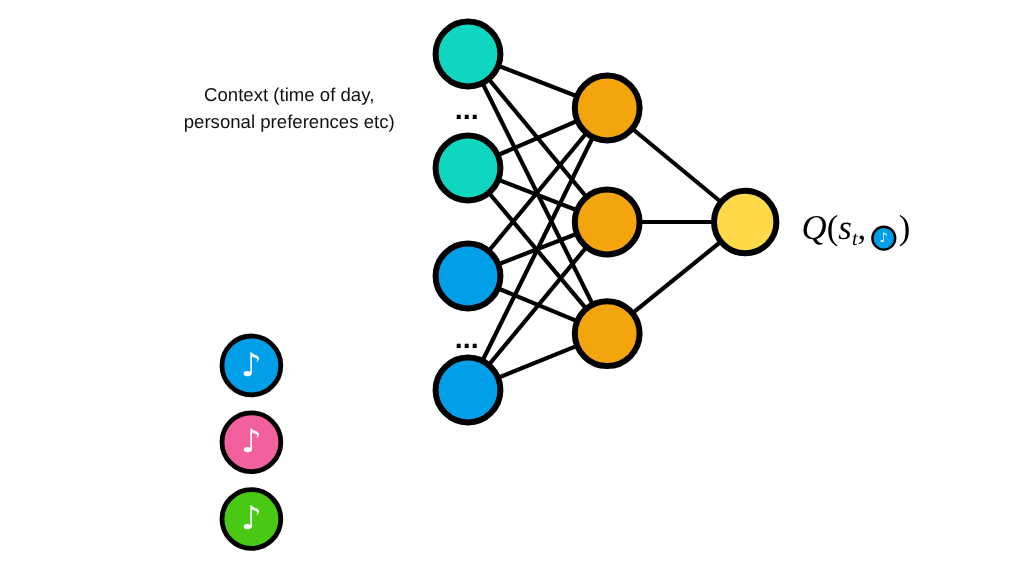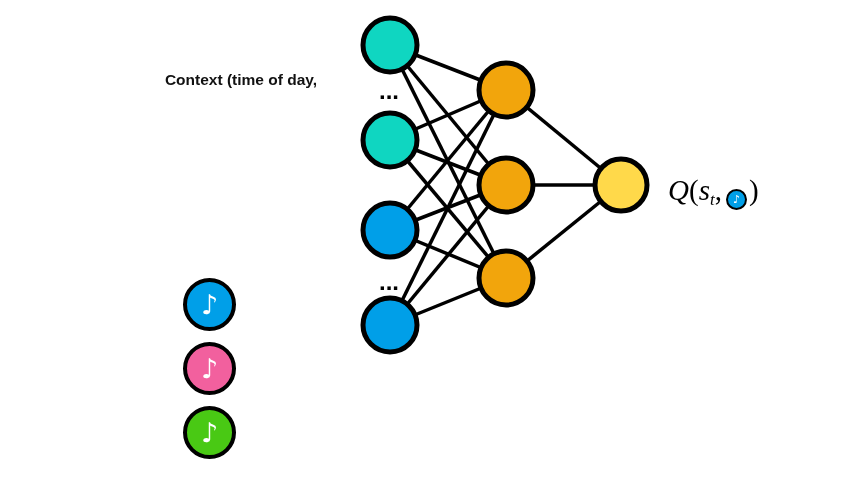--- a/index.html
+++ b/index.html
@@ -11,21 +11,21 @@
     overflow: hidden;
     font-family: "Liberation Sans", sans-serif;
     color: #000;
   }
   #network-svg { position: absolute; left: 0; top: 0; }
   .context-label {
     position: absolute;
     left: 116px; top: 68px;
     width: 250px;
     text-align: center;
-    font-weight: 700;
+    font-weight: 400;
     font-size: 15.5px;
     line-height: 1.5;
     color: #111;
   }
   .formula {
     position: absolute;
     left: 668px; top: 174px;
     font-family: "Liberation Serif", "DejaVu Serif", serif;
     font-size: 29px;
     white-space: nowrap;
@@ -97,20 +97,21 @@
     <circle cx="506" cy="90" r="27" fill="#F2A50C" stroke="#000000" stroke-width="5"></circle>
     <circle cx="506" cy="185" r="27" fill="#F2A50C" stroke="#000000" stroke-width="5"></circle>
     <circle cx="506" cy="278" r="27" fill="#F2A50C" stroke="#000000" stroke-width="5"></circle>
     <circle cx="621" cy="185" r="26" fill="#FFD94A" stroke="#000000" stroke-width="5"></circle>
     <text x="389" y="99" text-anchor="middle" font-family="Liberation Sans, sans-serif" font-size="24" font-weight="bold" fill="#000">...</text>
     <text x="389" y="290" text-anchor="middle" font-family="Liberation Sans, sans-serif" font-size="24" font-weight="bold" fill="#000">...</text>
   </svg>
 
 <div class="context-label">
   <span>Context (time of day,</span><br>
+  <span>personal preferences etc)</span>
 </div>
 
 <div class="formula">
   <span class="it">Q</span><span>(</span><span class="it">s</span><sub>t</sub><span>,</span><span class="formula-icon" id="formula-icon" style="background: rgb(0, 159, 232);">
       <span class="music-glyph">♪</span>
     </span><span>)</span>
 </div>
 
 <div class="playlist" id="playlist">
     <div class="music-icon" style="background: rgb(0, 159, 232);">

